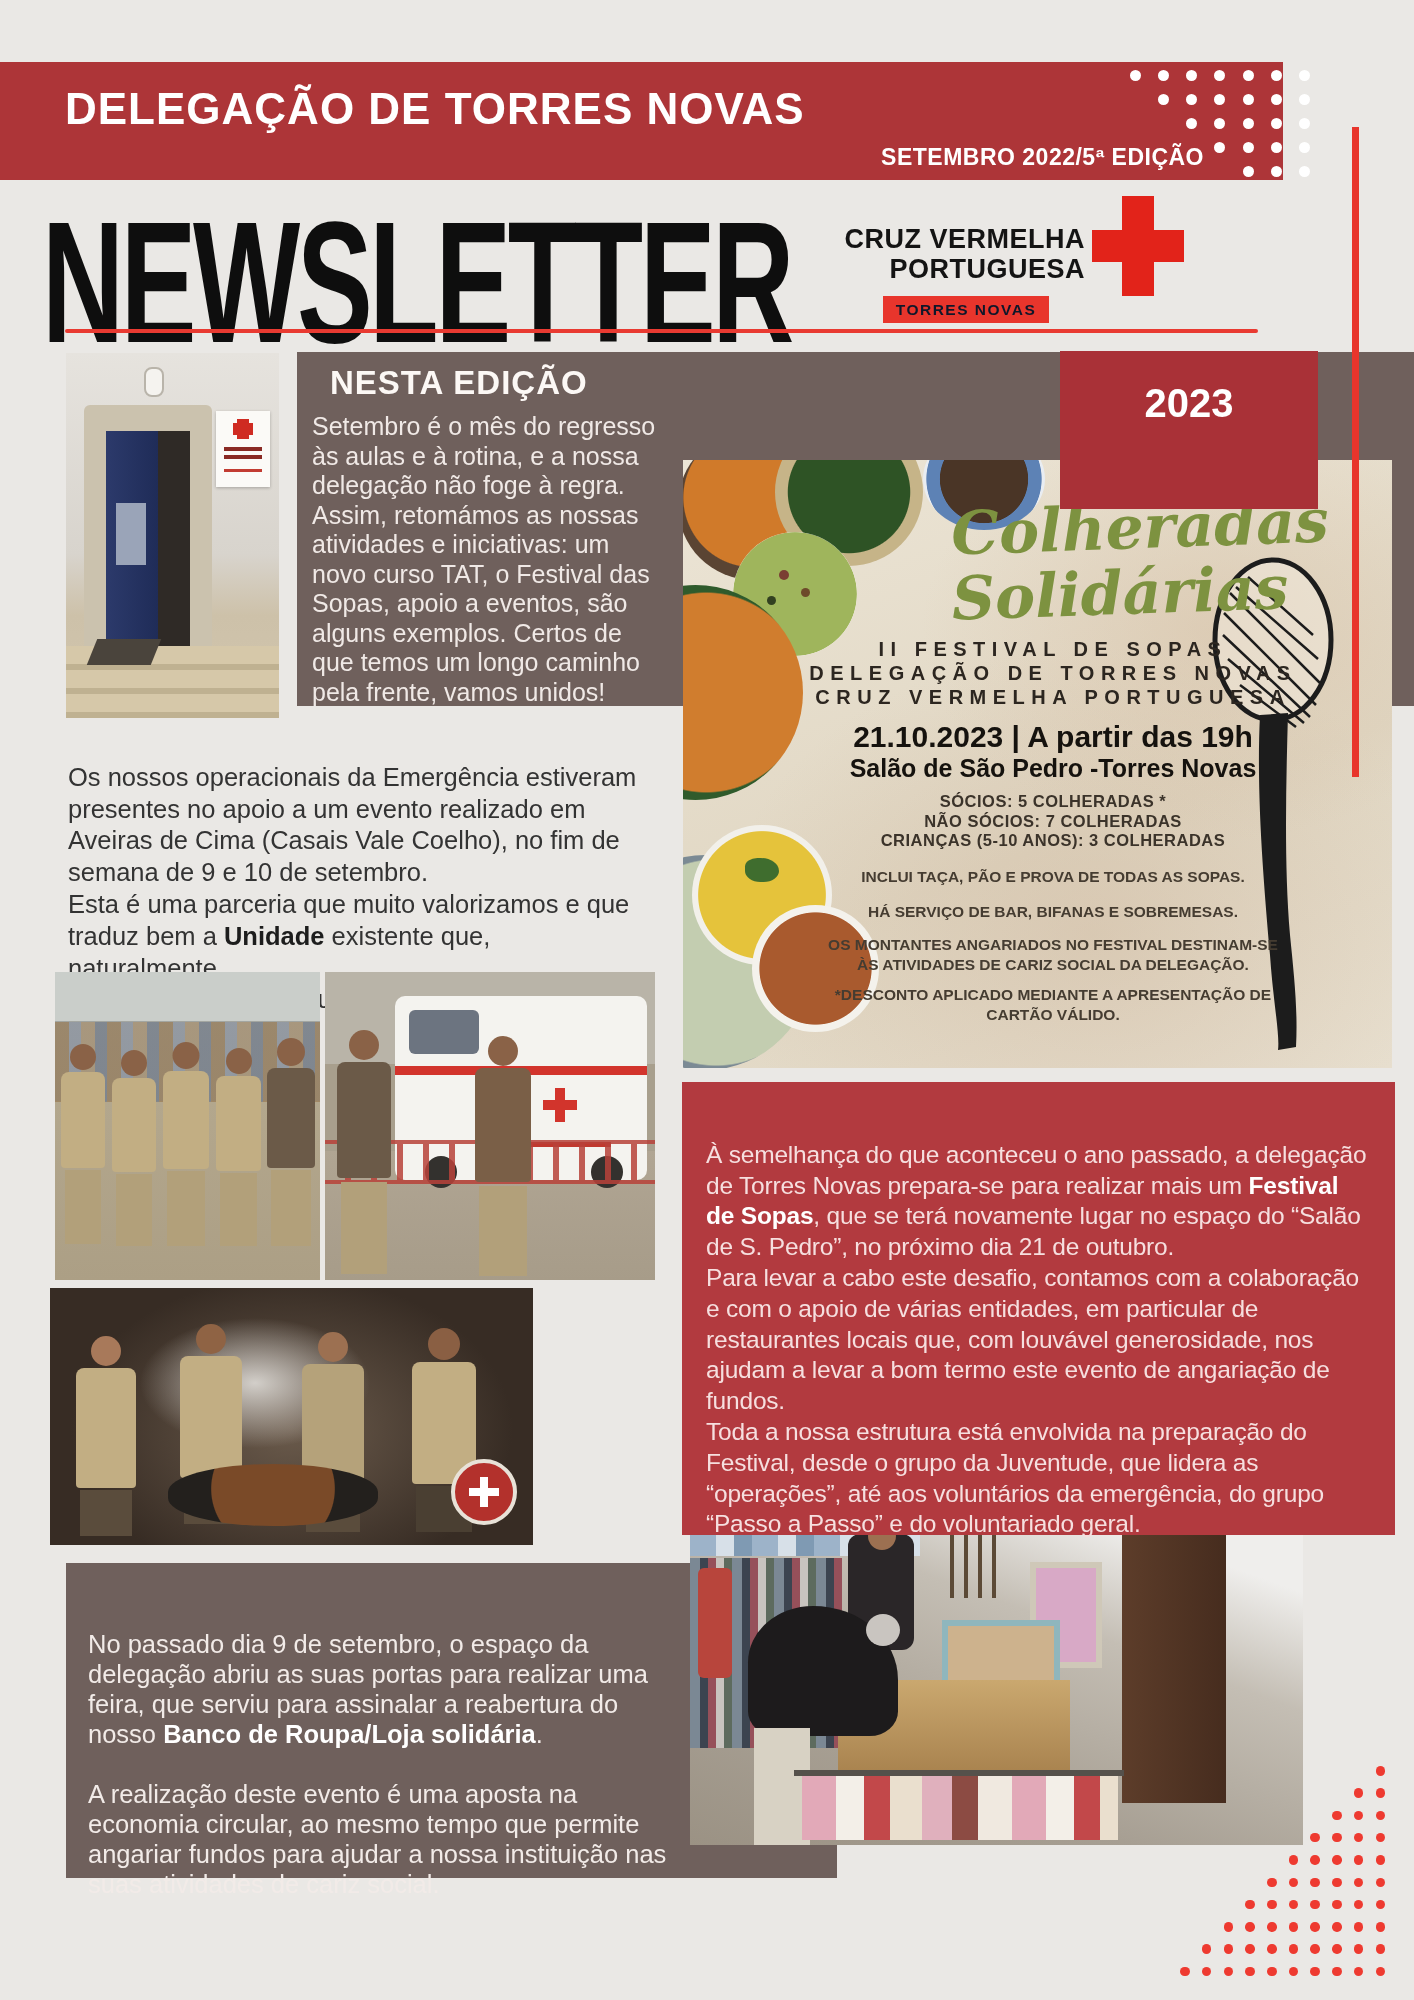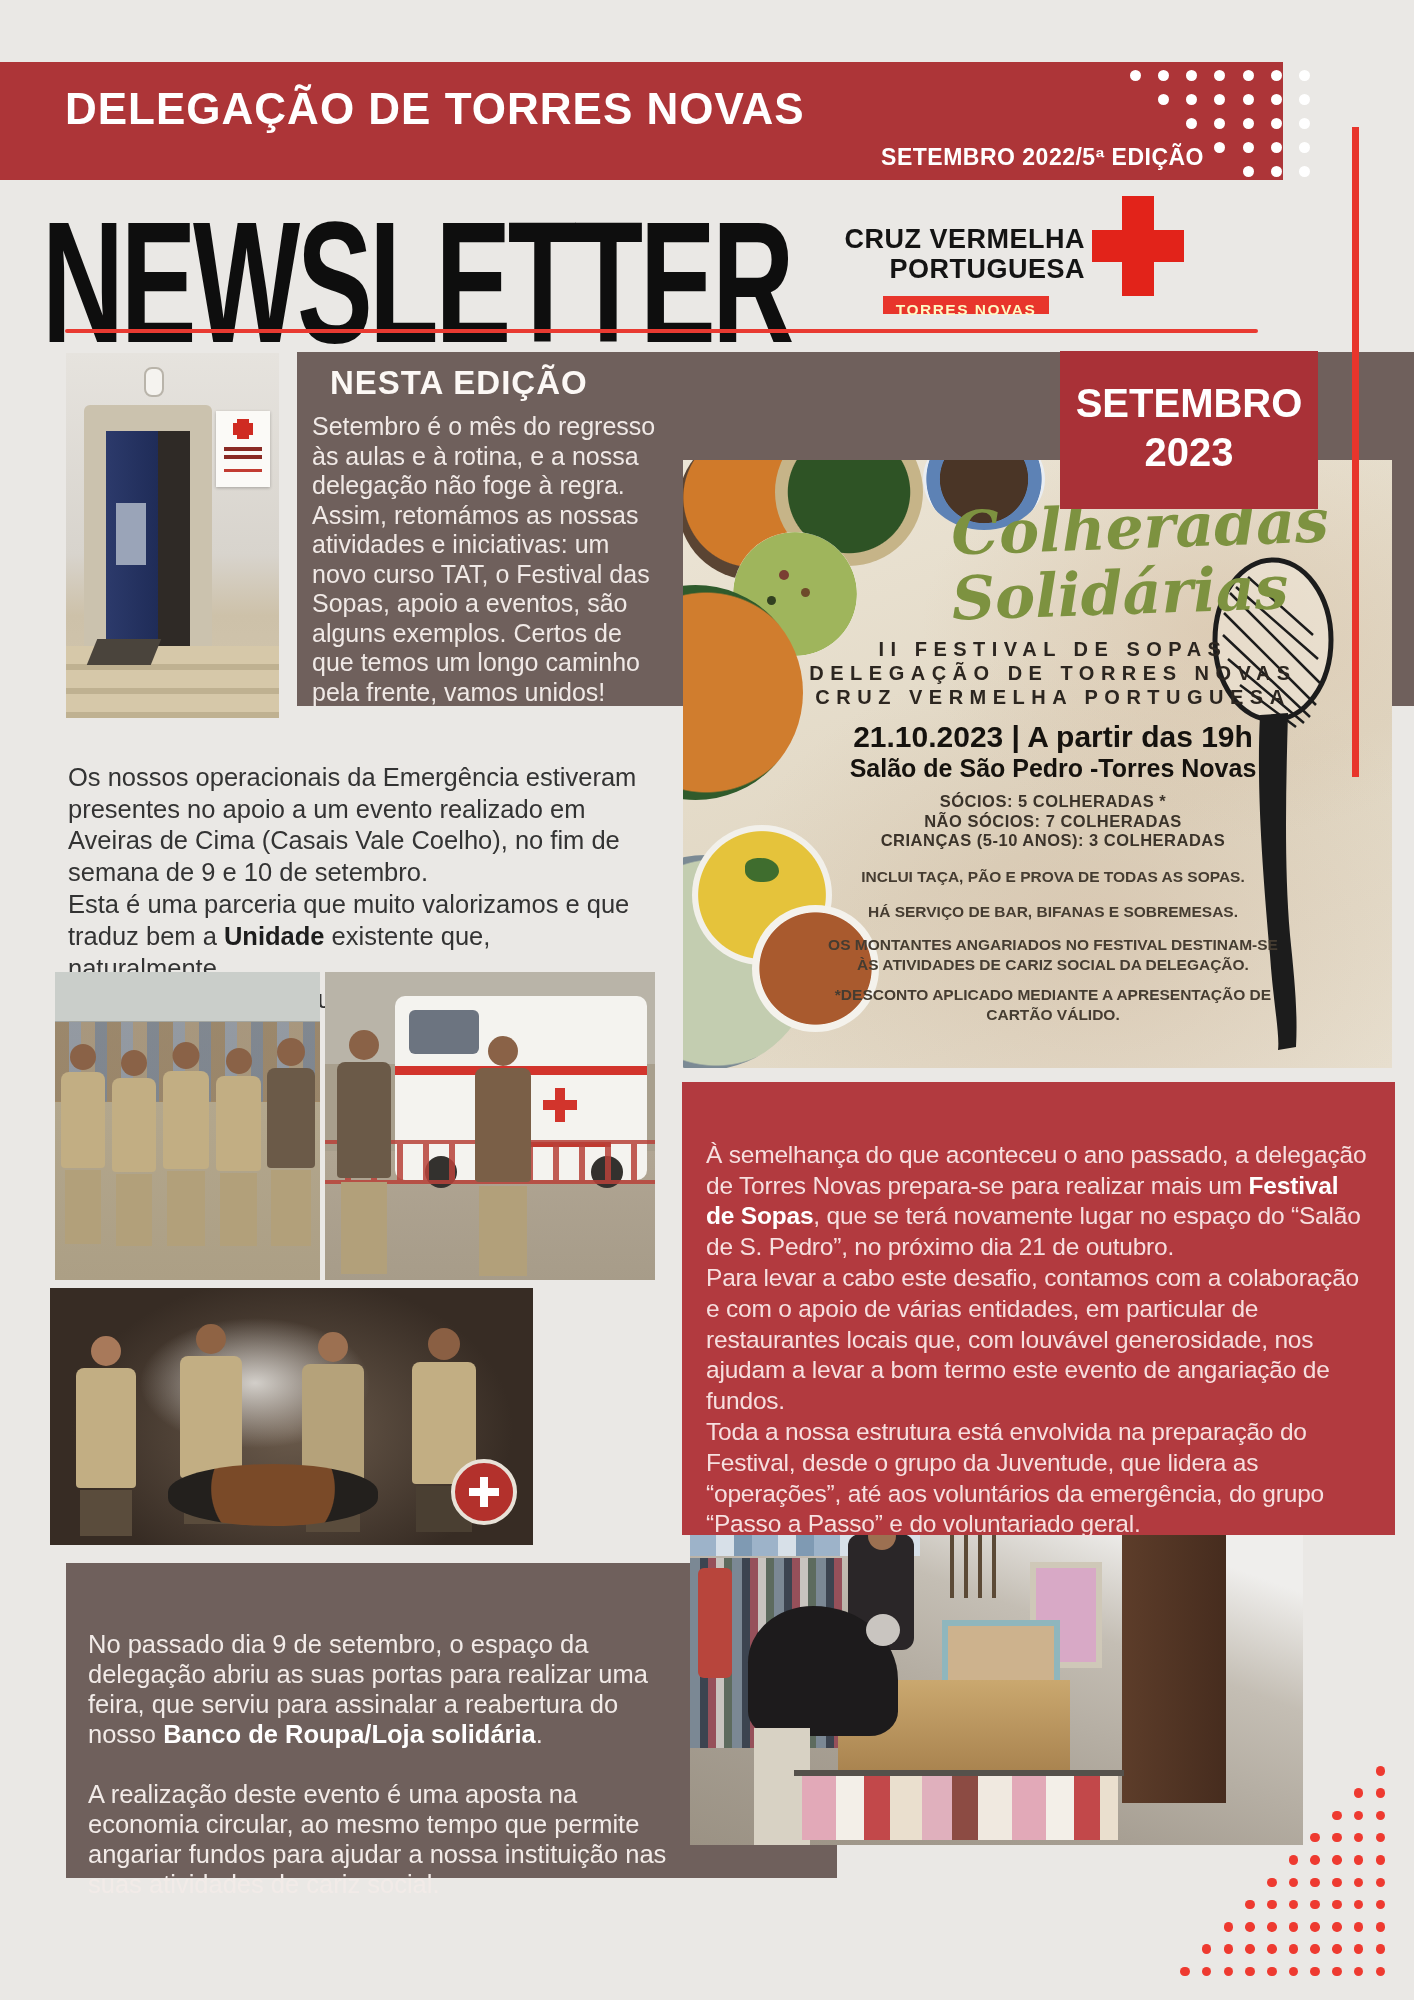--- a/index.html
+++ b/index.html
@@ -15,21 +15,21 @@
 
   
   .masthead-title{left:42px;top:196px;font-size:172px;line-height:1;font-weight:900;color:#0e0e0e;
                   letter-spacing:-5px;transform:scaleX(.66);transform-origin:left top;white-space:nowrap;z-index:2;}
   .logo-text{left:795px;top:224px;width:290px;text-align:right;font-size:27px;line-height:30px;
              font-weight:900;color:#141414;letter-spacing:.5px;z-index:2;}
   .logo-cross{left:1092px;top:196px;width:92px;height:100px;z-index:2;}
   .logo-cross i{position:absolute;background:#e2231a;}
   .logo-cross .v{left:30px;top:0;width:32px;height:100px;}
   .logo-cross .h{left:0;top:34px;width:92px;height:32px;}
-  .logo-badge{left:883px;top:296px;width:166px;height:18px;background:#e8352c;color:#fef9c3;
+  .logo-badge{left:883px;top:296px;width:166px;height:27px;background:#e8352c;color:#0f172a;
               font-size:15.5px;font-weight:800;letter-spacing:1.5px;text-align:center;line-height:27px;z-index:2;}
   .divider{left:65px;top:329px;width:1193px;height:4px;background:#e93a31;border-radius:2px;z-index:2;}
   .red-vline{left:1352px;top:127px;width:7px;height:650px;background:#e8352c;z-index:6;}
 
   
   .brown-band{left:297px;top:352px;width:1117px;height:354px;background:#6f605c;z-index:1;}
   .nesta-heading{left:33px;top:12px;font-size:33px;font-weight:900;color:#fcf8f5;letter-spacing:1px;}
   .nesta-body{left:15px;top:60px;width:370px;font-size:25px;line-height:29.5px;color:#f0e9e6;white-space:pre-line;}
 
   
@@ -163,21 +163,20 @@
       <div class="abs" style="left:17px;top:12px;width:20px;height:12px;background:#cf2b22;"></div>
       <div class="abs" style="left:8px;top:36px;width:38px;height:4px;background:#8a2a24;"></div>
       <div class="abs" style="left:8px;top:44px;width:38px;height:4px;background:#8a2a24;"></div>
       <div class="abs" style="left:8px;top:58px;width:38px;height:3px;background:#c23c32;"></div>
     </div>
     <div class="abs" style="left:0;bottom:0;width:100%;height:72px;background:repeating-linear-gradient(180deg,#d6c8a9 0 18px,#bfb191 18px 24px);"></div>
     <div class="abs" style="left:26px;top:286px;width:64px;height:26px;background:#4a443c;transform:skewX(-22deg);"></div>
   </div>
 
   <div class="abs issue-box">
-    <div>SETEMBRO</div>
     <div>2023</div>
   </div>
 
   <div class="abs poster">
     <div class="bowl" style="left:-5px;top:-30px;width:150px;height:150px;background:radial-gradient(circle at 50% 45%,#d07a2a 0 62%,#5a4433 63%);"></div>
     <div class="bowl" style="left:92px;top:-42px;width:148px;height:148px;background:radial-gradient(circle at 50% 50%,#2e5325 0 58%,#c6b488 59%);"></div>
     <div class="bowl" style="left:240px;top:-32px;width:122px;height:102px;background:radial-gradient(circle at 50% 50%,#4a3526 0 55%,#5d82b5 56% 72%,#e9edf2 73%);"></div>
     <div class="bowl" style="left:50px;top:72px;width:124px;height:124px;background:radial-gradient(circle at 50% 50%,#9fb55c 0 70%,#f3f1ea 71% 88%,#8b6f4a 89%);"></div>
     <div class="bowl" style="left:96px;top:110px;width:10px;height:10px;background:#7a3d33;"></div>
     <div class="bowl" style="left:118px;top:128px;width:9px;height:9px;background:#6d4a2a;"></div>

